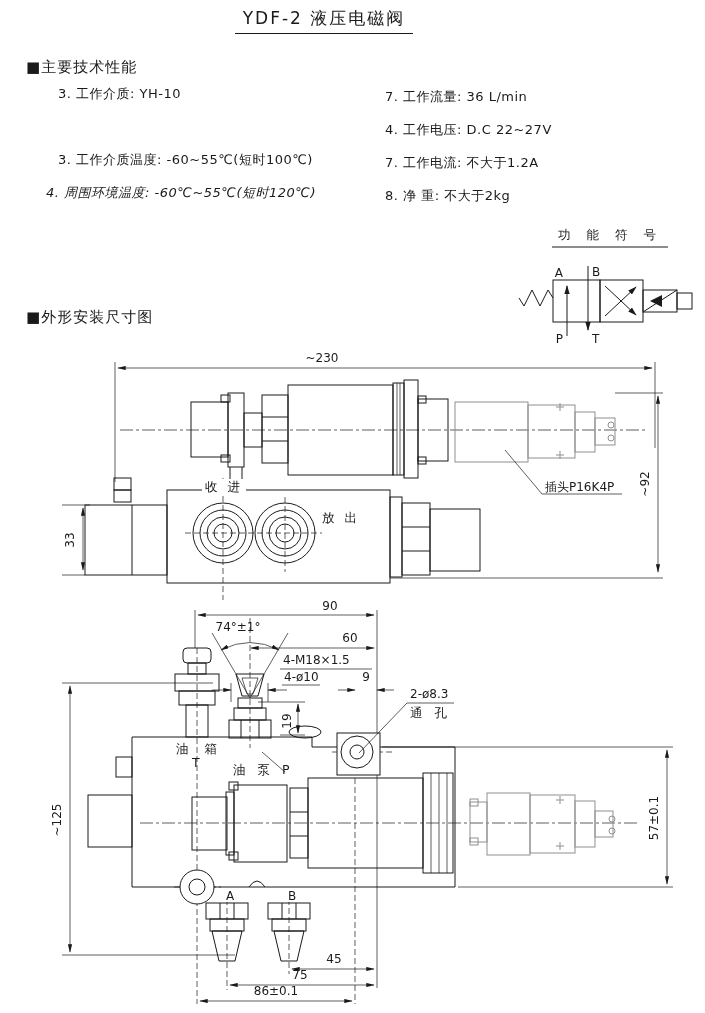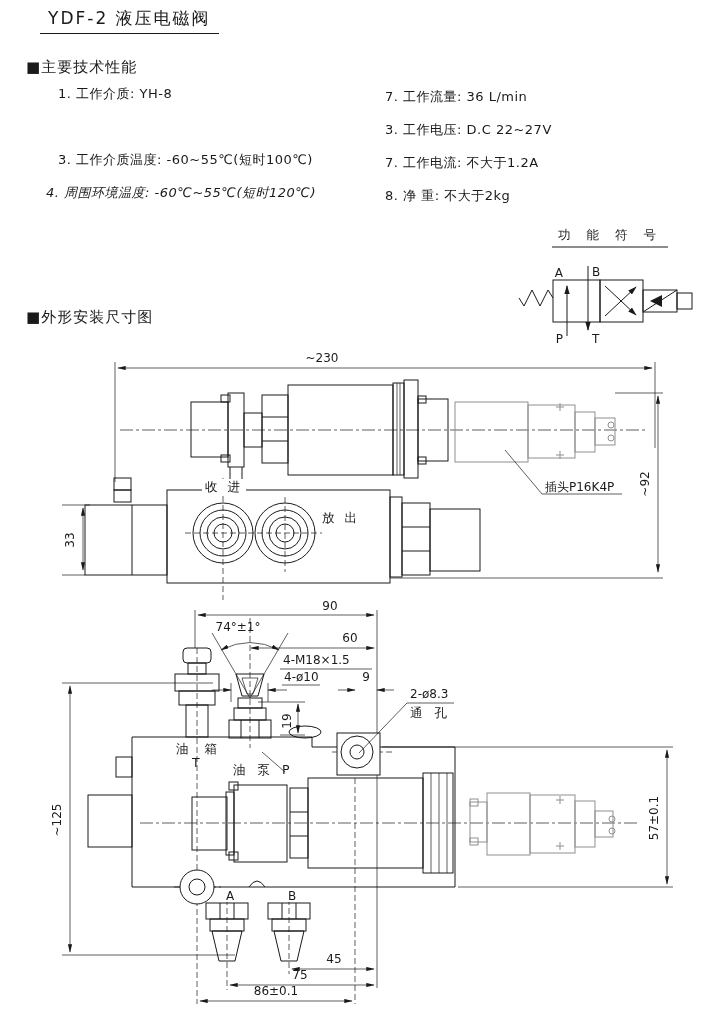--- a/index.html
+++ b/index.html
@@ -1,19 +1,19 @@
 <!DOCTYPE html>
 <html><head>
 <meta charset="utf-8">
 <style>
   html,body{margin:0;padding:0;background:#f0f0f0;}
   #page{position:relative;width:705px;height:1013px;background:#ffffff;margin:0 auto;
         font-family:"DejaVu Sans","Liberation Sans",sans-serif;color:#1a1a1a;overflow:hidden;}
   .abs{position:absolute;}
-  #title-wrap{left:0;top:7px;width:648px;text-align:left;margin-left:40px;}
+  #title-wrap{left:0;top:7px;width:648px;text-align:center;}
   #doc-title{display:inline-block;font-size:17px;letter-spacing:2px;
              border-bottom:1.6px solid #1a1a1a;padding:0 8px 3px 8px;}
   .sec-head{font-size:15px;font-weight:normal;letter-spacing:1px;}
   .spec-item{font-size:13px;white-space:nowrap;letter-spacing:0.5px;}
   svg text{fill:#1a1a1a;stroke:none;font-family:"DejaVu Sans","Liberation Sans",sans-serif;}
   .dim{font-size:12px;}
   .cjk{font-size:12.5px;}
   .ln{stroke:#1a1a1a;stroke-width:1;fill:none;}
   .thin{stroke:#1a1a1a;stroke-width:0.7;fill:none;}
   .cl{stroke:#1a1a1a;stroke-width:0.7;fill:none;stroke-dasharray:13 3 3 3;}
@@ -25,26 +25,26 @@
 <body>
 
 <div id="page">
 
   <div class="abs" id="title-wrap">
     <span id="doc-title">YDF-2 液压电磁阀</span>
   </div>
 
   <div class="abs sec-head" style="left:26px;top:58px;">■主要技术性能</div>
 
-  <div class="abs spec-item" style="left:58px;top:85px;">1. 工作介质: YH-8</div>
+  <div class="abs spec-item" style="left:58px;top:85px;">3. 工作介质: YH-10</div>
   <div class="abs spec-item" style="left:58px;top:151px;">3. 工作介质温度: -60~55℃(短时100℃)</div>
   <div class="abs spec-item" style="left:46px;top:184px;font-style:italic;">4. 周围环境温度: -60℃~55℃(短时120℃)</div>
 
   <div class="abs spec-item" style="left:385px;top:88px;">7. 工作流量: 36 L/min</div>
-  <div class="abs spec-item" style="left:385px;top:121px;">3. 工作电压: D.C 22~27V</div>
+  <div class="abs spec-item" style="left:385px;top:121px;">4. 工作电压: D.C 22~27V</div>
   <div class="abs spec-item" style="left:385px;top:154px;">7. 工作电流: 不大于1.2A</div>
   <div class="abs spec-item" style="left:385px;top:187px;text-align:center;">8. 净  重: 不大于2kg</div>
 
   <div class="abs sec-head" style="left:26px;top:308px;">■外形安装尺寸图</div>
 
   <svg class="abs" style="left:505px;top:215px;" width="200" height="132" viewBox="505 215 200 132">
     <defs>
       <marker id="fa" viewBox="0 0 10 6" refX="9" refY="3" markerWidth="9" markerHeight="6" orient="auto">
         <path d="M0,0 L10,3 L0,6 Z" fill="#1a1a1a"></path>
       </marker>

